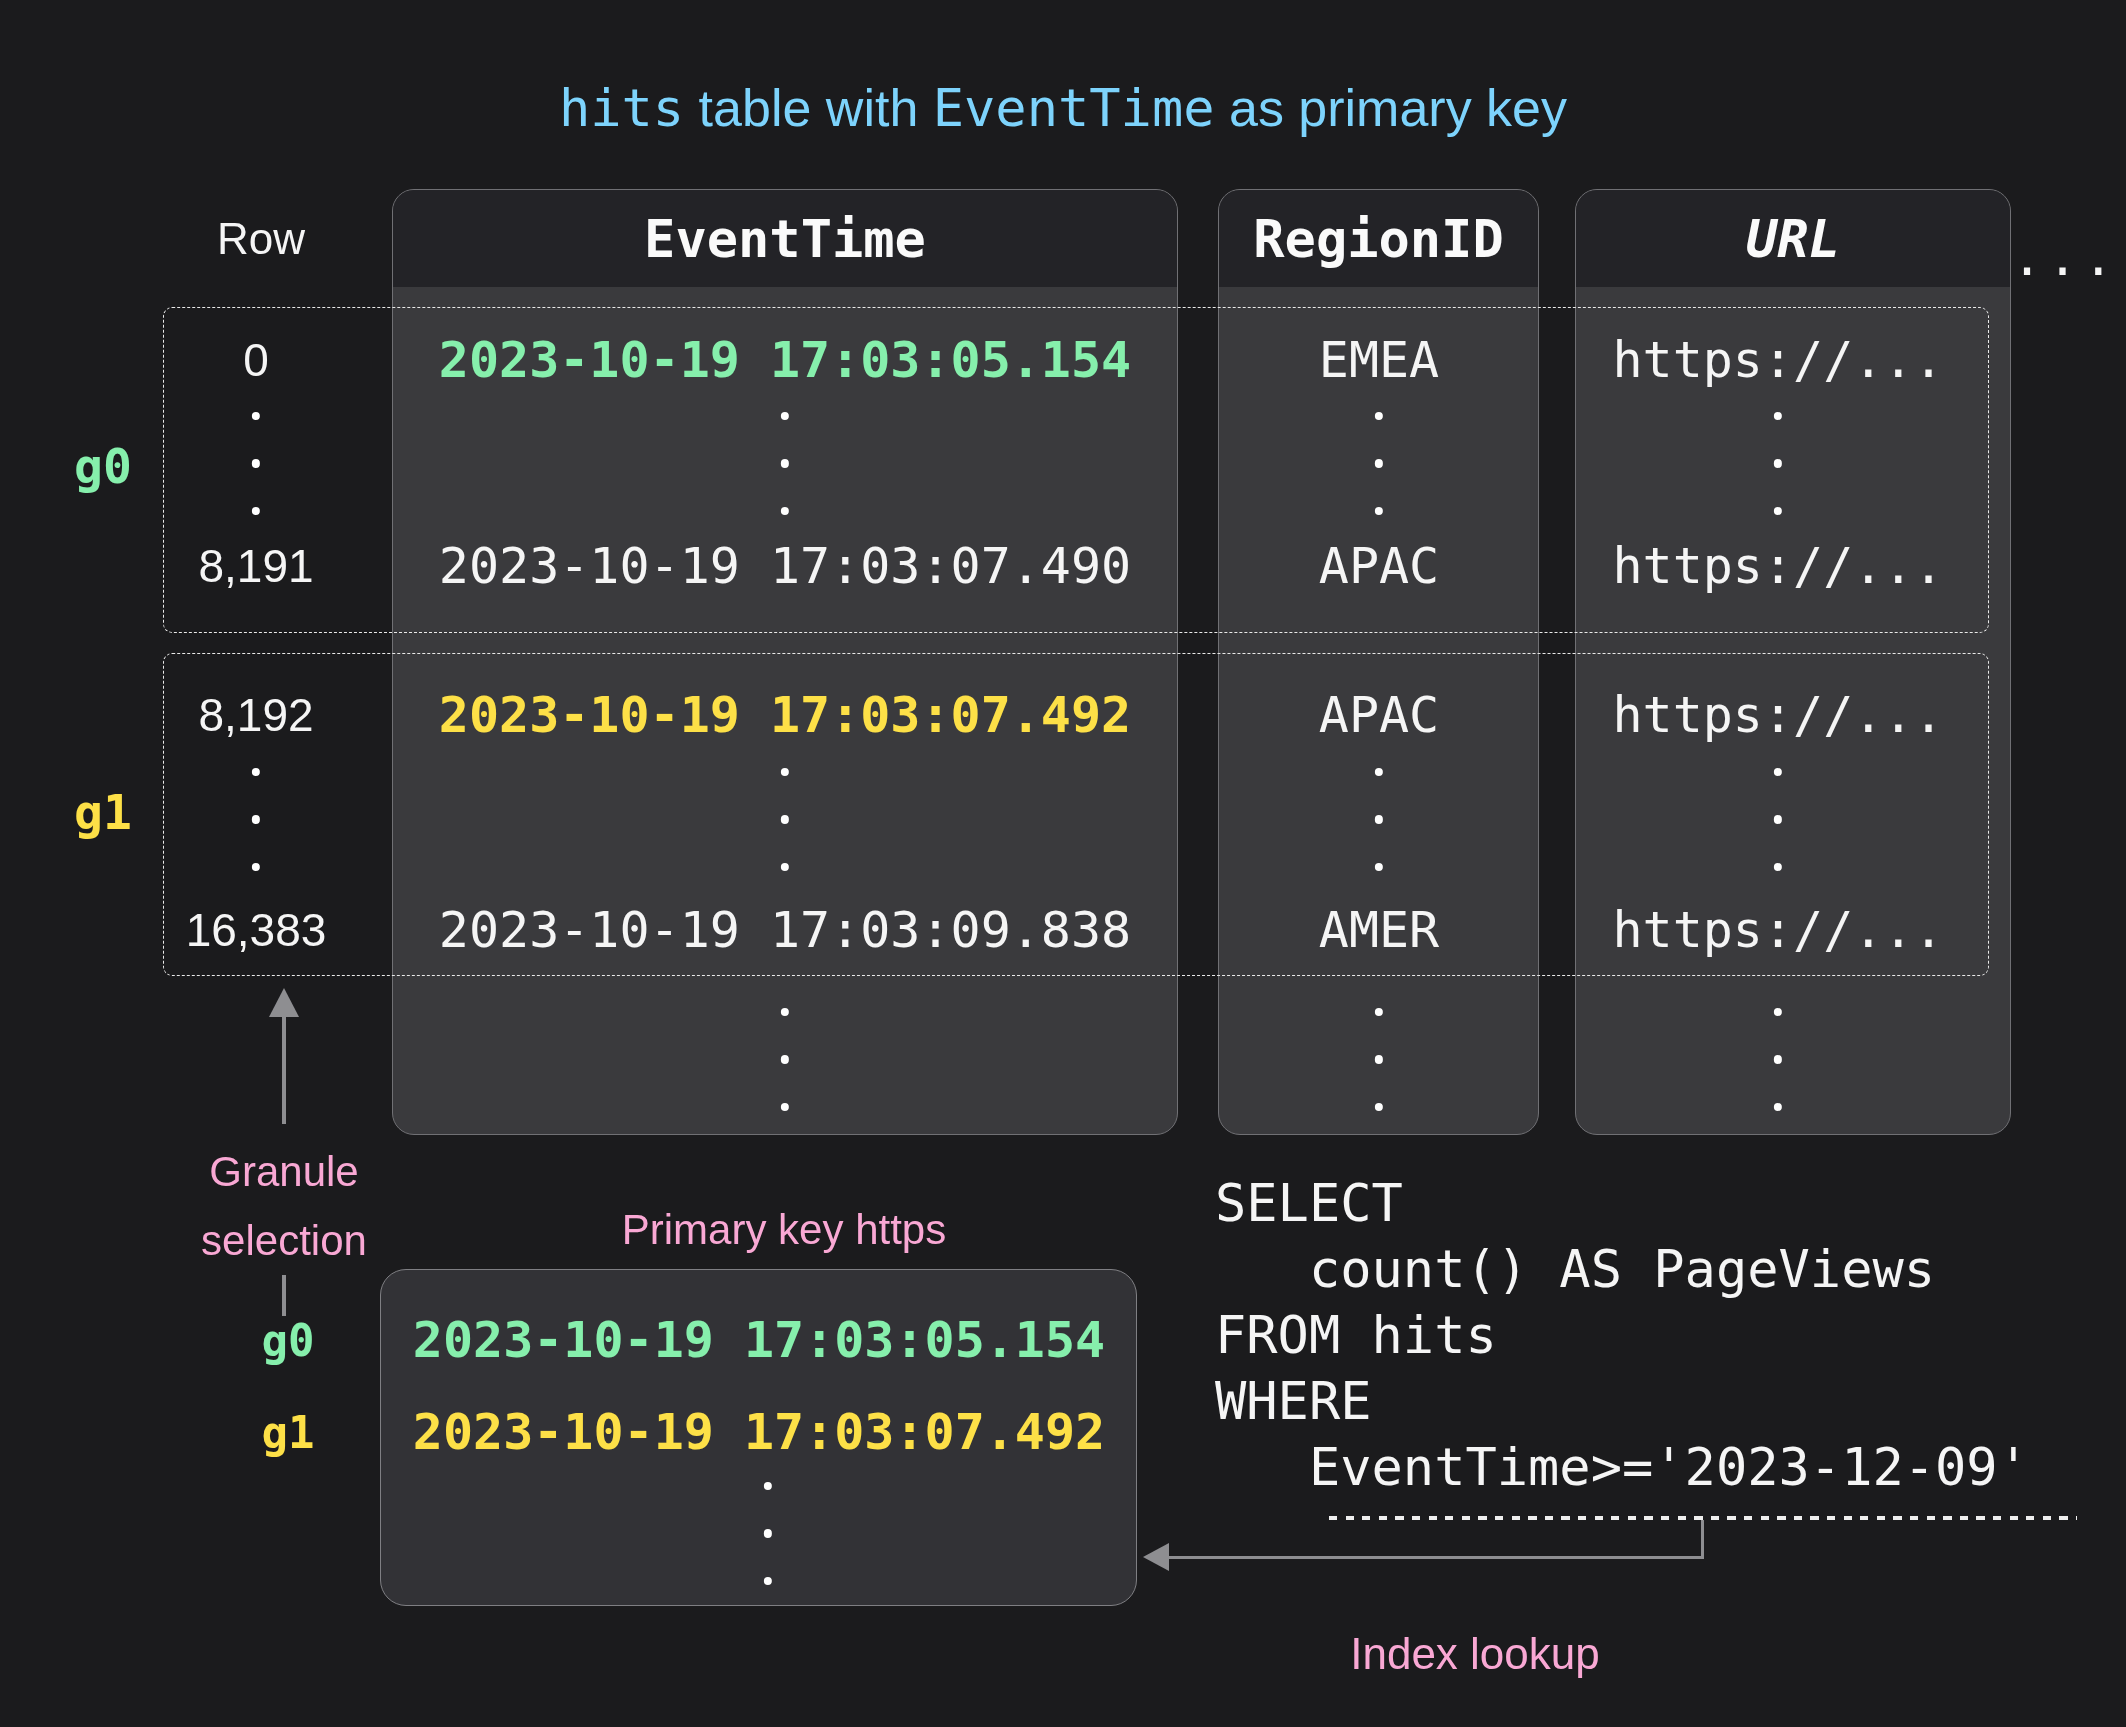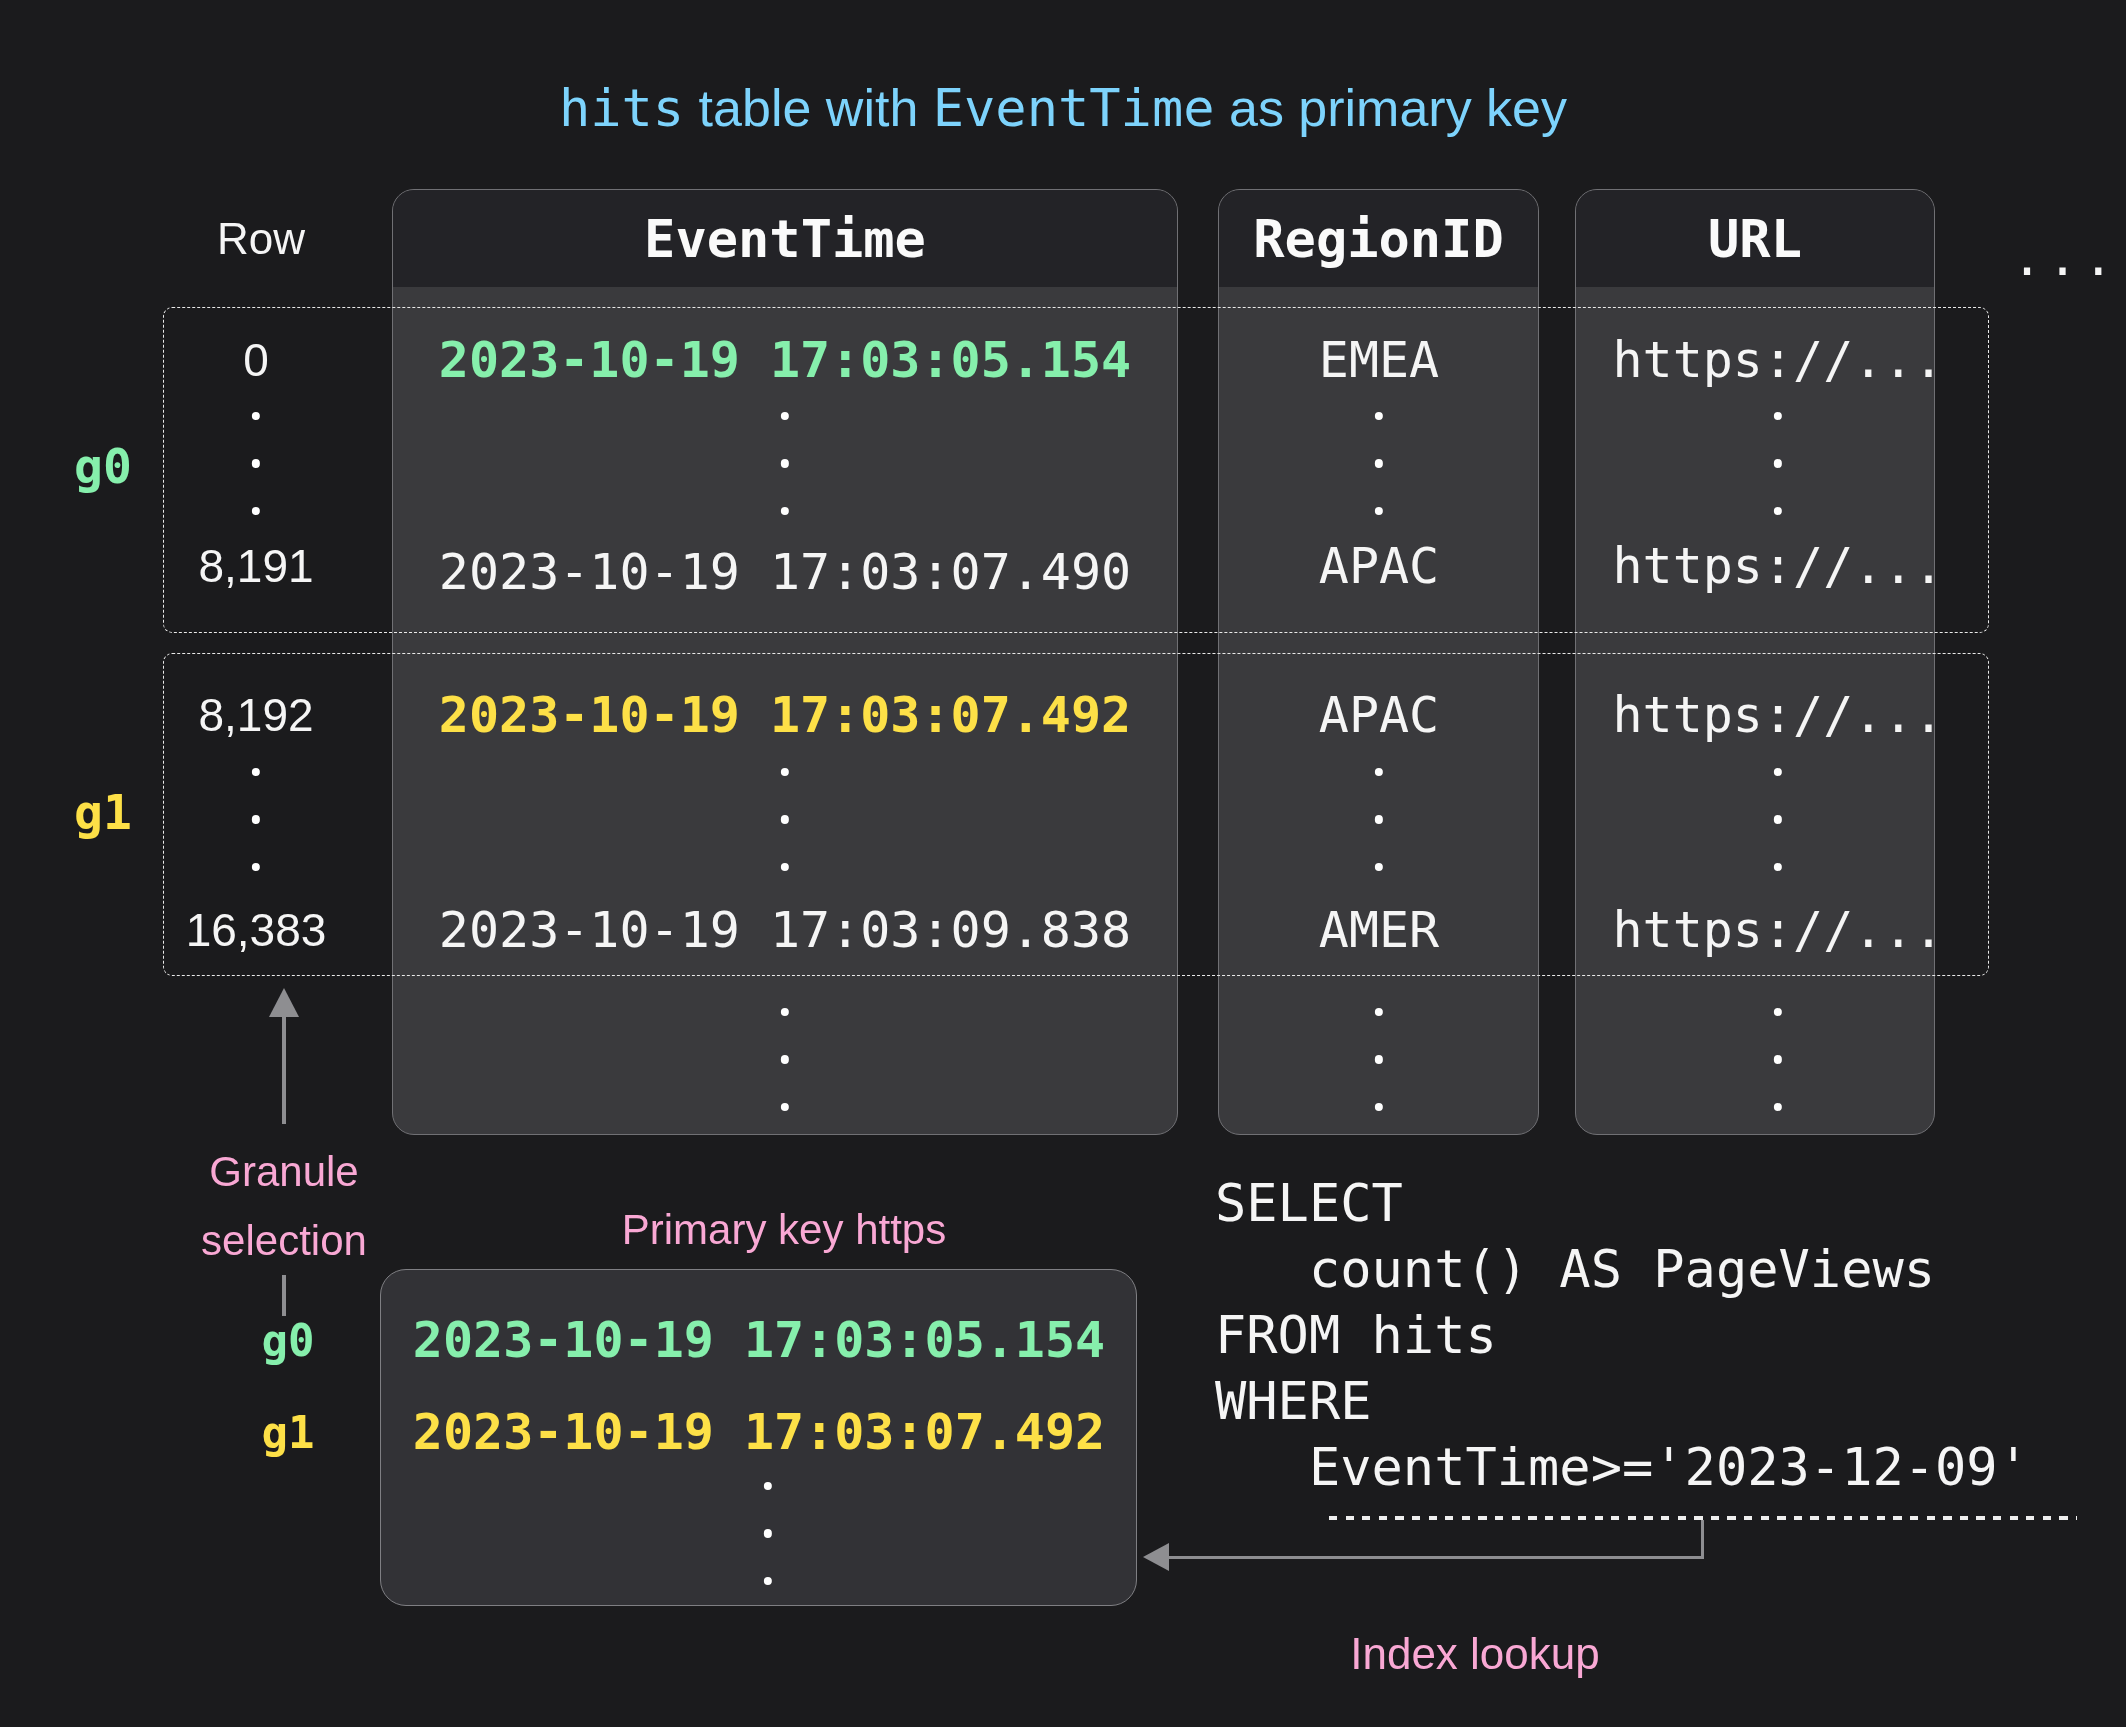--- a/index.html
+++ b/index.html
@@ -49,21 +49,21 @@
   <div class="title"><span class="mono">hits</span><span> table with </span><span class="mono">EventTime</span><span> as primary key</span></div>
 
   <div class="abs ctr sans" style="left:261px;top:214px;font-size:44px;">Row</div>
 
   <div class="col" style="left:392px;width:786px;">
     <div class="col-head">EventTime</div>
   </div>
   <div class="col" style="left:1218px;width:321px;">
     <div class="col-head">RegionID</div>
   </div>
-  <div class="col" style="left:1575px;width:360px;">
+  <div class="col" style="left:1575px;width:436px;font-style:italic;">
     <div class="col-head">URL</div>
   </div>
   <div class="abs mono" style="left:2012px;top:229px;font-size:50px;letter-spacing:5.5px;">...</div>
 
   <div class="granule" style="top:307px;height:326px;"></div>
   <div class="granule" style="top:653px;height:323px;"></div>
 
   <div class="glabel c-blue" style="left:103px;top:466px;">g0</div>
   <div class="glabel c-pink" style="left:103px;top:812px;">g1</div>
 
@@ -87,21 +87,21 @@
       <i></i>
       <i></i>
     </div>
   <div class="vdots" style="left:1778px;top:412px;">
       <i></i>
       <i></i>
       <i></i>
     </div>
 
   <div class="rowcell" style="left:256px;top:566px;">8,191</div>
-  <div class="cell" style="left:785px;top:566px;margin-top:6px;">2023-10-19 17:03:07.490</div>
+  <div class="cell" style="left:785px;top:566px;">2023-10-19 17:03:07.490</div>
   <div class="cell" style="left:1379px;top:566px;">APAC</div>
   <div class="cell" style="left:1778px;top:566px;">https://...</div>
 
   <div class="rowcell" style="left:256px;top:715px;">8,192</div>
   <div class="cell c-pink" style="left:785px;top:715px;font-weight:bold;">2023-10-19 17:03:07.492</div>
   <div class="cell" style="left:1379px;top:715px;">APAC</div>
   <div class="cell" style="left:1778px;top:715px;">https://...</div>
 
   <div class="vdots" style="left:256px;top:768px;">
       <i></i>

